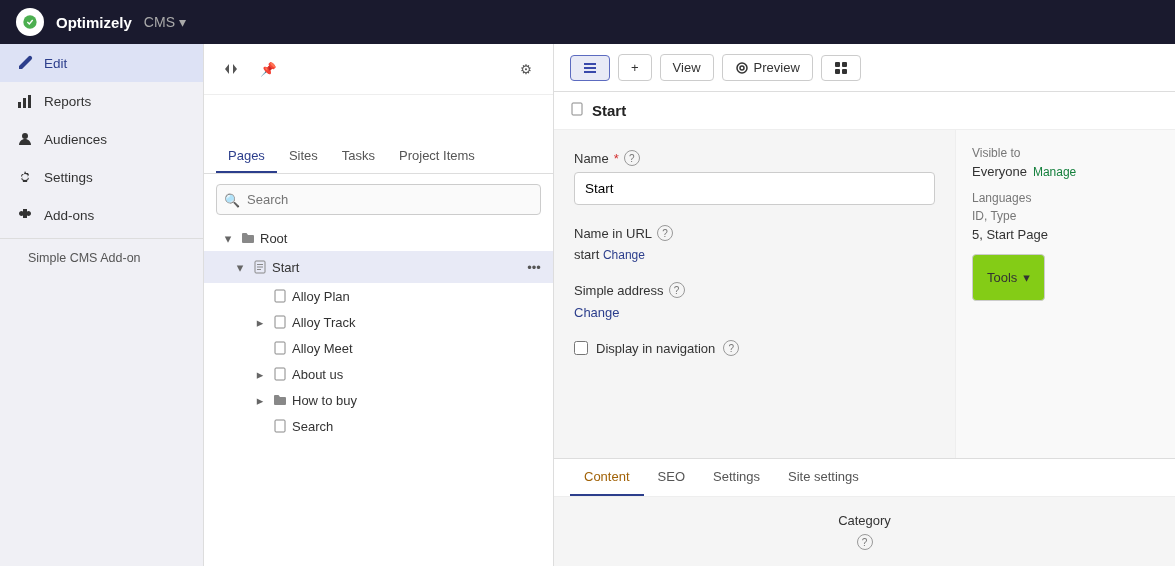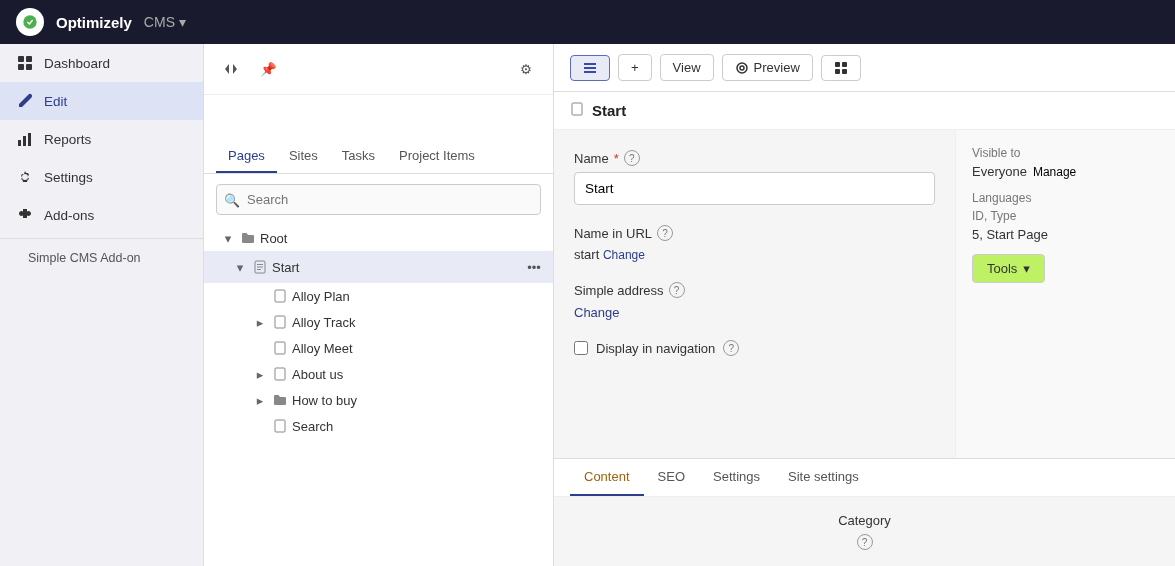--- a/index.html
+++ b/index.html
@@ -61,22 +61,22 @@
     .help-icon { width: 16px; height: 16px; border: 1px solid #999; border-radius: 50%; display: flex; align-items: center; justify-content: center; font-size: 10px; color: #777; cursor: pointer; }
     .form-input { width: 100%; max-width: 400px; padding: 8px 10px; border: 1px solid #ccc; border-radius: 4px; font-size: 13.5px; background: #fff; }
     .url-display { font-size: 13px; color: #333; margin-bottom: 4px; }
     .url-display a { color: #2c3e8c; text-decoration: none; font-size: 12px; }
     .address-link { color: #2c3e8c; font-size: 13px; text-decoration: none; cursor: pointer; }
     .checkbox-row { display: flex; align-items: center; gap: 8px; }
     .checkbox-row input[type="checkbox"] { width: 14px; height: 14px; }
     .checkbox-row label { font-size: 13px; color: #333; }
     .sidebar-meta-label { font-size: 12px; color: #777; margin-bottom: 4px; }
     .sidebar-meta-value { font-size: 13px; color: #333; margin-bottom: 12px; display: flex; align-items: center; gap: 6px; }
-    .sidebar-meta-value a { color: #000000; font-size: 12px; text-decoration: none; }
-    .tools-btn { display: flex; align-items: center; gap: 6px; padding: 6px 14px; border: 1px solid #ccc; border-radius: 4px; background: #bef264; cursor: pointer; font-size: 13px; color: #333; }
+    .sidebar-meta-value a { color: #15803d; font-size: 12px; text-decoration: none; }
+    .tools-btn { display: flex; align-items: center; gap: 6px; padding: 15px 14px; border: 1px solid #ccc; border-radius: 4px; background: #84cc16; cursor: pointer; font-size: 13px; color: #333; }
     .bottom-tabs { display: flex; border-top: 1px solid #ddd; background: #fff; padding: 0 16px; }
     .bottom-tab { padding: 10px 14px; font-size: 13px; cursor: pointer; color: #555; border-bottom: 2px solid transparent; }
     .bottom-tab.active { color: #a16207; border-bottom: 2px solid #2c3e8c; font-weight: 500; }
     .category-section { padding: 16px 20px; background: #f5f5f5; border-top: 1px solid #eee; display: flex; align-items: center; gap: 6px; flex-direction: column; }
     .category-label { font-size: 13px; color: #333; }
 
     
     .pin-icon { color: #f5a623; }
   </style>
 </head>
@@ -92,48 +92,46 @@
   <span class="topbar-brand">Optimizely</span>
   <span class="topbar-cms">
     <span>CMS</span>
     <span>▾</span>
   </span>
 </div>
 
 <div class="main">
 
   <div class="sidebar">
-    <div class="sidebar-item">
-      <span class="sidebar-icon">
-        <svg width="16" height="16" viewBox="0 0 16 16" fill="currentColor">
-            <rect x="1" y="1" width="6" height="6" rx="1"></rect>
-            <rect x="9" y="1" width="6" height="6" rx="1"></rect>
-            <rect x="1" y="9" width="6" height="6" rx="1"></rect>
-            <rect x="9" y="9" width="6" height="6" rx="1"></rect>
-          </svg>
-      </span>
-      <span>Dashboard</span>
-    </div>
     <div class="sidebar-item active">
       <span class="sidebar-icon">
         <svg width="16" height="16" viewBox="0 0 16 16" fill="currentColor">
             <path d="M11.5 1.5a2.12 2.12 0 0 1 3 3L5 14H2v-3L11.5 1.5z"></path>
           </svg>
       </span>
       <span>Edit</span>
     </div>
     <div class="sidebar-item">
       <span class="sidebar-icon">
         <svg width="16" height="16" viewBox="0 0 16 16" fill="currentColor">
             <rect x="1" y="9" width="3" height="6"></rect>
             <rect x="6" y="5" width="3" height="10"></rect>
             <rect x="11" y="2" width="3" height="13"></rect>
           </svg>
       </span>
       <span>Reports</span>
+    </div>
+    <div class="sidebar-item">
+      <span class="sidebar-icon">
+        <svg width="16" height="16" viewBox="0 0 16 16" fill="currentColor">
+            <circle cx="8" cy="5" r="3"></circle>
+            <path d="M2 14c0-3.3 2.7-6 6-6s6 2.7 6 6H2z"></path>
+          </svg>
+      </span>
+      <span>Audiences</span>
     </div>
     <div class="sidebar-item">
       <span class="sidebar-icon">
         <svg width="16" height="16" viewBox="0 0 16 16" fill="currentColor">
             <path d="M8 5a3 3 0 1 0 0 6 3 3 0 0 0 0-6zm0-3l1 2h2l1 2-1.5 1.5L12 10l-1.5 1L10 13H6l-.5-2-1.5-1 1.5-1.5L4 7l1-2h2L8 2z"></path>
           </svg>
       </span>
       <span>Settings</span>
     </div>
     <div class="sidebar-item">

